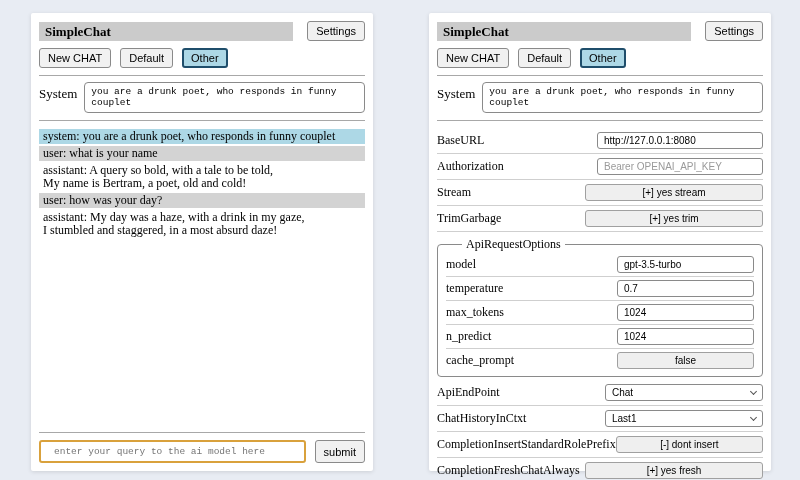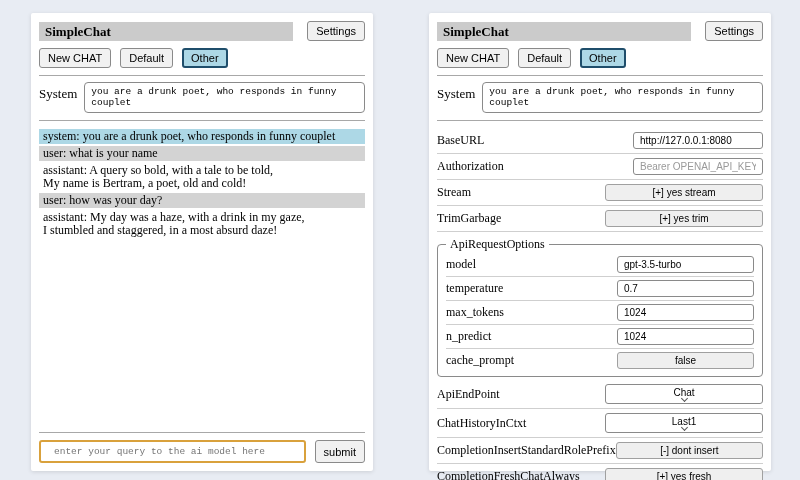--- a/index.html
+++ b/index.html
@@ -74,46 +74,46 @@
   }
 
   
   .settings { margin-top:1px; }
   .srow {
     display:flex; align-items:center; justify-content:space-between;
     padding:4px 0 4px; border-bottom:1px solid #cfcfcf;
   }
   .srow-label { font-size:12px; white-space:nowrap; }
   .text-input {
-    width:130px; font-family:"Liberation Sans", sans-serif; font-size:10px;
+    width:166px; font-family:"Liberation Sans", sans-serif; font-size:10px;
     border:1px solid #8a8a8a; border-radius:3px; padding:2px 6px;
     outline:none; color:#000;
   }
   .text-input::placeholder { color:#9a9a9a; }
   .toggle-btn {
-    width:158px; font-family:"Liberation Sans", sans-serif; font-size:10px;
+    width:178px; font-family:"Liberation Sans", sans-serif; font-size:10px;
     background:#efefef; border:1px solid #a0a0a0; border-radius:3px;
     padding:2px 0; text-align:center; cursor:pointer;
   }
   .select {
     width:158px; display:flex; align-items:center; justify-content:space-between;
     font-family:"Liberation Sans", sans-serif; font-size:10px;
     background:#fff; border:1px solid #8a8a8a; border-radius:3px;
-    padding:2px 6px; cursor:pointer;flex-direction:column;
+    padding:2px 6px; cursor:pointer;
   }
   .chevron {
     width:5px; height:5px; border-right:1.3px solid #555;
     border-bottom:1.3px solid #555; transform:rotate(45deg);
     margin-top:-2px;
   }
   fieldset.aro {
     border:1px solid #8a8a8a; border-radius:4px;
     margin:5px 0 3px; padding:1px 8px 4px;
   }
-  fieldset.aro legend { font-size:12px; padding:0 4px; margin-left:0; }
+  fieldset.aro legend { font-size:12px; padding:0 4px; margin-left:16px; }
   fieldset.aro .srow { padding:3px 0; }
   fieldset.aro .srow:last-child { border-bottom:none; }
   fieldset.aro .text-input, fieldset.aro .toggle-btn { width:137px; }
 </style>
 </head>
 <body>
 
 <div class="panel panel-left">
 
   <div class="titlebar">

